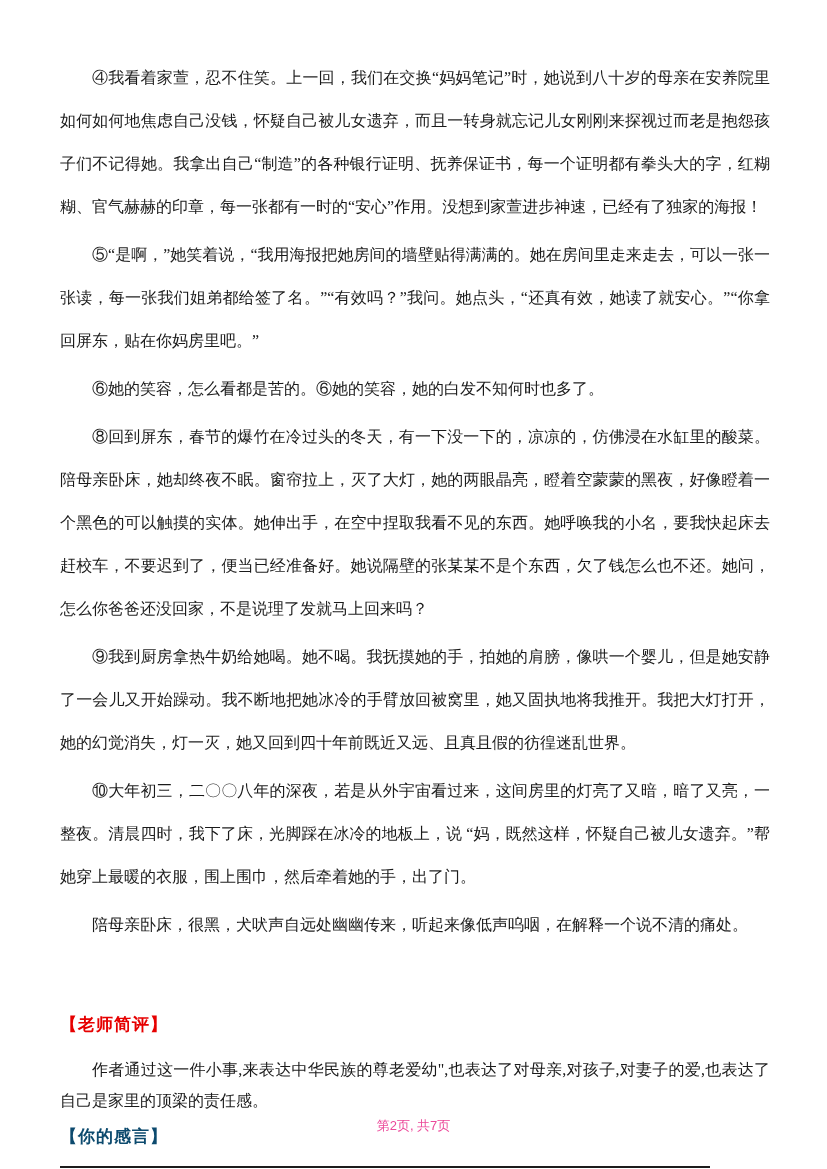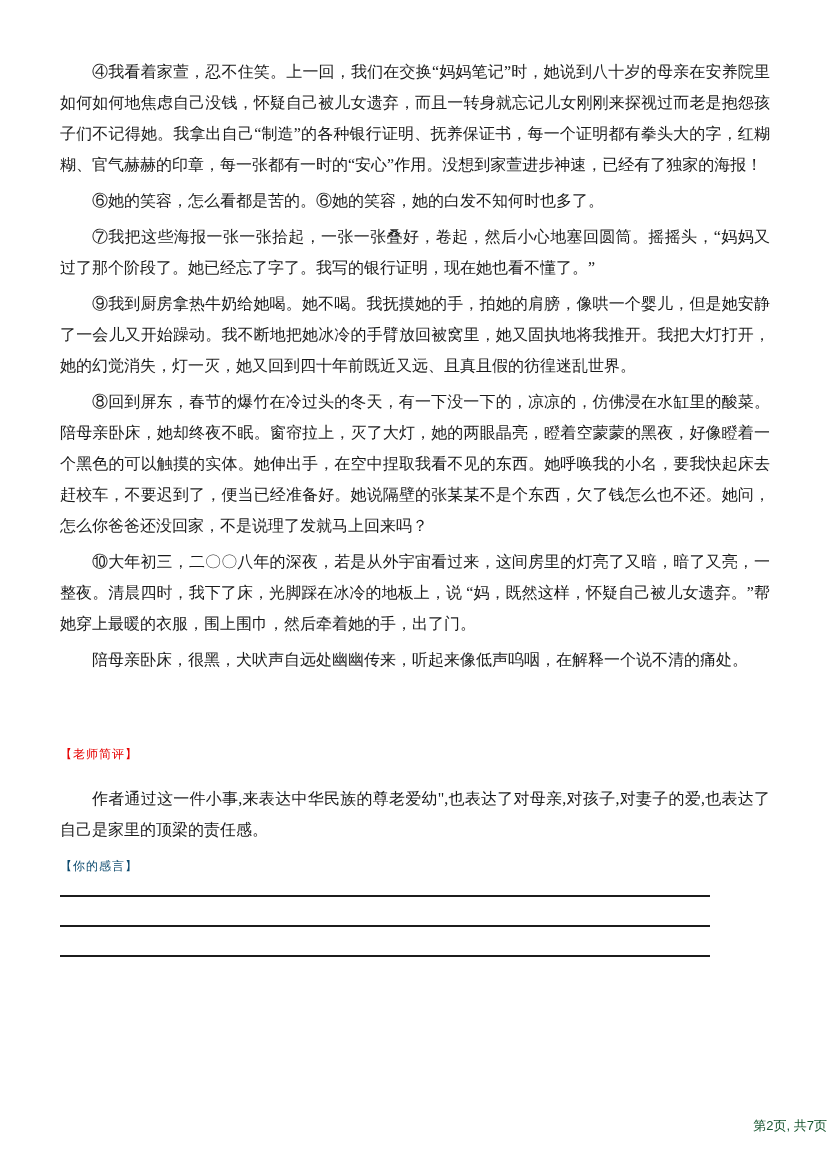--- a/index.html
+++ b/index.html
@@ -14,33 +14,33 @@
     background: #ffffff;
     box-sizing: border-box;
     padding: 56px 57px 0 60px;
     font-family: "Liberation Serif", "DejaVu Serif", serif;
     color: #1a1a1a;
     overflow: hidden;
   }
   .essay p {
     margin: 0 0 5px 0;
     font-size: 16px;
-    line-height: 31px;
+    line-height: 43px;
     text-align: justify;
     text-indent: 2em;
     word-break: break-all;
   }
   .section-teacher {
     margin-top: 68px;
   }
   .red-heading {
     margin: 0;
-    font-size: 12px;
+    font-size: 17px;
     line-height: 22px;
-    font-weight: normal;
+    font-weight: bold;
     letter-spacing: 1px;
   }
   .comment-text {
     margin: 18px 0 0 0;
     font-size: 16px;
     line-height: 31px;
     text-align: justify;
     text-indent: 2em;
     word-break: break-all;
   }
@@ -56,37 +56,37 @@
     border-bottom: 2px solid #1c1c1c;
   }
   .answer-line:first-child {
     height: 18px;
   }
   .page-footer {
     position: absolute;
     left: 0;
     right: 0;
     top: 1117px;
-    text-align: right;
+    text-align: center;
     font-family: "Liberation Sans", "DejaVu Sans", sans-serif;
     font-size: 13px;
-    color: #14532d;
+    color: #ec4899;
   }
 </style>
 </head>
 <body>
 
 <div class="page">
 
   <div class="essay" id="essay">
       <p>④我看着家萱，忍不住笑。上一回，我们在交换“妈妈笔记”时，她说到八十岁的母亲在安养院里如何如何地焦虑自己没钱，怀疑自己被儿女遗弃，而且一转身就忘记儿女刚刚来探视过而老是抱怨孩子们不记得她。我拿出自己“制造”的各种银行证明、抚养保证书，每一个证明都有拳头大的字，红糊糊、官气赫赫的印章，每一张都有一时的“安心”作用。没想到家萱进步神速，已经有了独家的海报！</p>
+      <p>⑤“是啊，”她笑着说，“我用海报把她房间的墙壁贴得满满的。她在房间里走来走去，可以一张一张读，每一张我们姐弟都给签了名。”“有效吗？”我问。她点头，“还真有效，她读了就安心。”“你拿回屏东，贴在你妈房里吧。”</p>
       <p>⑥她的笑容，怎么看都是苦的。⑥她的笑容，她的白发不知何时也多了。</p>
-      <p>⑦我把这些海报一张一张拾起，一张一张叠好，卷起，然后小心地塞回圆筒。摇摇头，“妈妈又过了那个阶段了。她已经忘了字了。我写的银行证明，现在她也看不懂了。”</p>
+      <p>⑧回到屏东，春节的爆竹在冷过头的冬天，有一下没一下的，凉凉的，仿佛浸在水缸里的酸菜。陪母亲卧床，她却终夜不眠。窗帘拉上，灭了大灯，她的两眼晶亮，瞪着空蒙蒙的黑夜，好像瞪着一个黑色的可以触摸的实体。她伸出手，在空中捏取我看不见的东西。她呼唤我的小名，要我快起床去赶校车，不要迟到了，便当已经准备好。她说隔壁的张某某不是个东西，欠了钱怎么也不还。她问，怎么你爸爸还没回家，不是说理了发就马上回来吗？</p>
       <p>⑨我到厨房拿热牛奶给她喝。她不喝。我抚摸她的手，拍她的肩膀，像哄一个婴儿，但是她安静了一会儿又开始躁动。我不断地把她冰冷的手臂放回被窝里，她又固执地将我推开。我把大灯打开，她的幻觉消失，灯一灭，她又回到四十年前既近又远、且真且假的彷徨迷乱世界。</p>
-      <p>⑧回到屏东，春节的爆竹在冷过头的冬天，有一下没一下的，凉凉的，仿佛浸在水缸里的酸菜。陪母亲卧床，她却终夜不眠。窗帘拉上，灭了大灯，她的两眼晶亮，瞪着空蒙蒙的黑夜，好像瞪着一个黑色的可以触摸的实体。她伸出手，在空中捏取我看不见的东西。她呼唤我的小名，要我快起床去赶校车，不要迟到了，便当已经准备好。她说隔壁的张某某不是个东西，欠了钱怎么也不还。她问，怎么你爸爸还没回家，不是说理了发就马上回来吗？</p>
       <p>⑩大年初三，二〇〇八年的深夜，若是从外宇宙看过来，这间房里的灯亮了又暗，暗了又亮，一整夜。清晨四时，我下了床，光脚踩在冰冷的地板上，说 “妈，既然这样，怀疑自己被儿女遗弃。”帮她穿上最暖的衣服，围上围巾，然后牵着她的手，出了门。</p>
       <p>陪母亲卧床，很黑，犬吠声自远处幽幽传来，听起来像低声呜咽，在解释一个说不清的痛处。</p>
     </div>
 
   <div class="section-teacher">
     <h3 class="red-heading" style="color: rgb(230, 0, 0);">【老师简评】</h3>
     <p class="comment-text">作者通过这一件小事,来表达中华民族的尊老爱幼",也表达了对母亲,对孩子,对妻子的爱,也表达了自己是家里的顶梁的责任感。</p>
   </div>
 
   <div class="section-thoughts">

